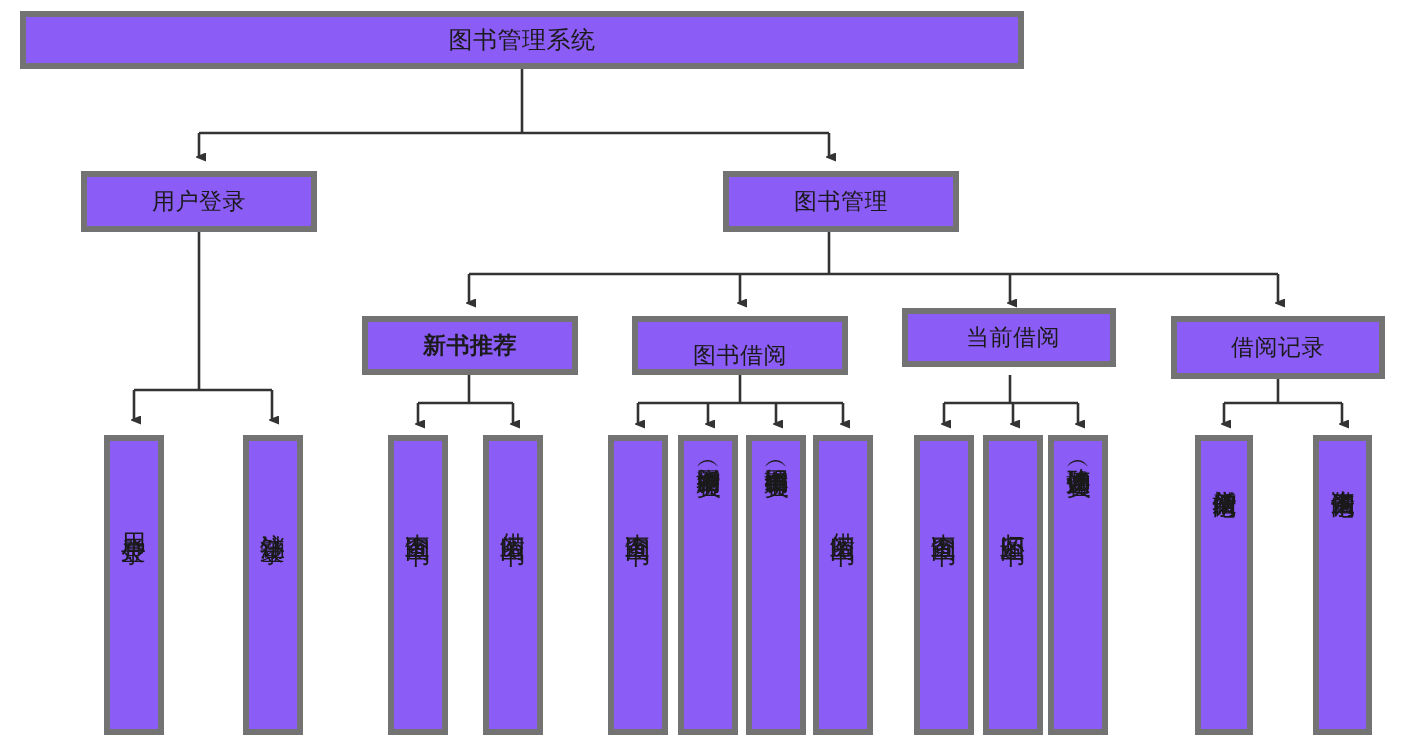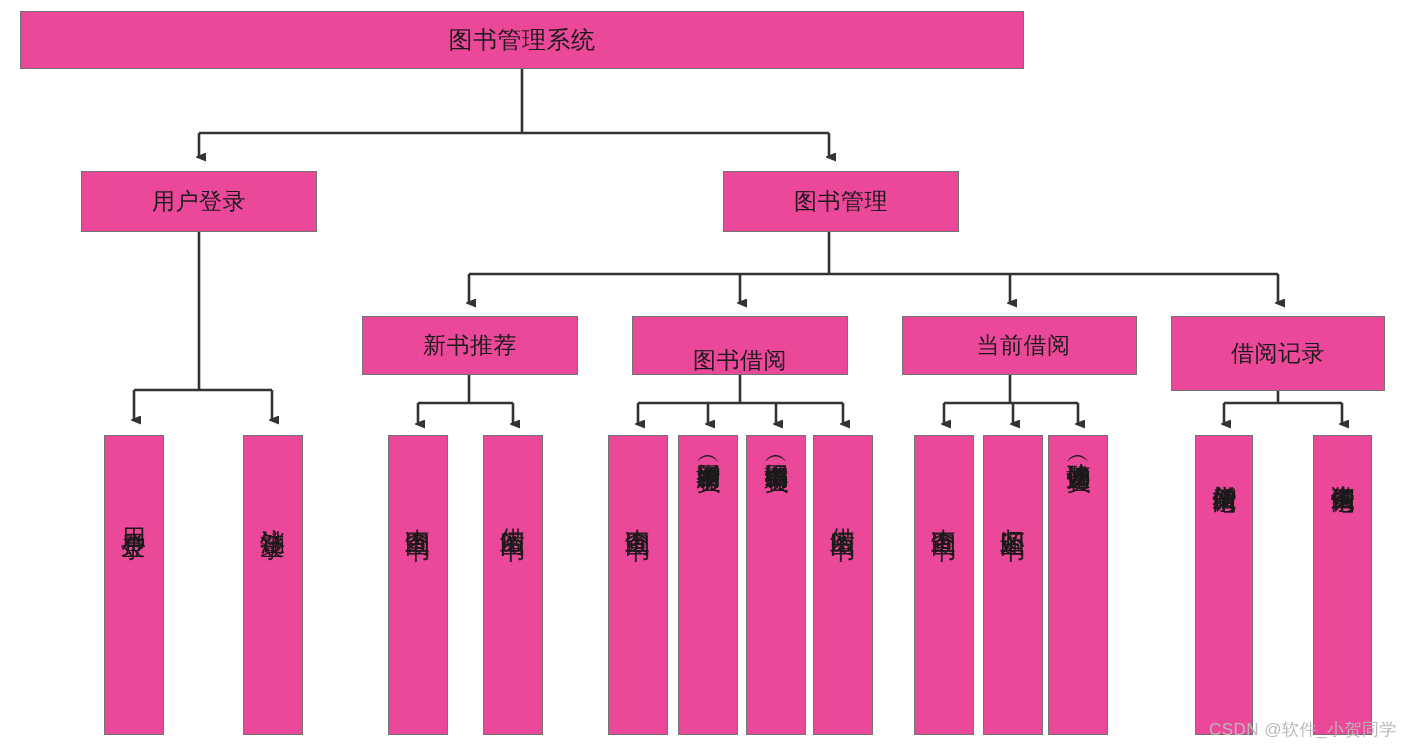--- a/index.html
+++ b/index.html
@@ -21,22 +21,22 @@
     position: absolute;
     left: 0;
     top: 0;
     width: 1405px;
     height: 747px;
     pointer-events: none;
   }
   .node {
     position: absolute;
     box-sizing: border-box;
-    background: #ec4899;
-    border: 1px solid #737373;
+    background: #8b5cf6;
+    border: 6px solid #737373;
     display: flex;
     align-items: center;
     justify-content: center;
     color: #1a1a1a;
   }
   .node-label {
     display: block;
     text-align: center;
     line-height: 1.18;
     letter-spacing: 0.5px;
@@ -135,30 +135,30 @@
     <span class="node-label">图书管理系统</span>
   </div>
 
   <div class="node h-node" style="left:81px; top:171px; width:236px; height:61px;">
     <span class="node-label">用户登录</span>
   </div>
   <div class="node h-node" style="left:711px; top:171px; width:236px; height:61px;margin-left:12px;">
     <span class="node-label">图书管理</span>
   </div>
 
-  <div class="node h-node" style="left:362px; top:316px; width:216px; height:59px;">
+  <div class="node h-node" style="left:362px; top:316px; width:216px; height:59px;font-weight:bold;">
     <span class="node-label">新书推荐</span>
   </div>
   <div class="node h-node" style="left:632px; top:316px; width:216px; height:59px;align-items:flex-end;">
     <span class="node-label">图书借阅</span>
   </div>
-  <div class="node h-node" style="left:902px; top:316px; width:235px; height:59px;padding-left:8px;">
+  <div class="node h-node" style="left:902px; top:308px; width:214px; height:59px;padding-left:8px;">
     <span class="node-label">当前借阅</span>
   </div>
-  <div class="node h-node" style="left:1171px; top:316px; width:214px; height:75px;">
+  <div class="node h-node" style="left:1171px; top:316px; width:214px; height:63px;">
     <span class="node-label">借阅记录</span>
   </div>
 
   <div class="node v-node" style="left:104px; top:435px; width:60px; height:300px; padding-top:72px;">
     <span class="node-label">用户登录</span>
   </div>
   <div class="node v-node" style="left:243px; top:435px; width:60px; height:300px; padding-top:72px;">
     <span class="node-label">注销登录</span>
   </div>
 
@@ -192,15 +192,14 @@
     <span class="node-label">确认归还（管理员）</span>
   </div>
 
   <div class="node v-node tall-text" style="left:1195px; top:435px; width:58px; height:300px; padding-top:30px;">
     <span class="node-label">新增借阅记录</span>
   </div>
   <div class="node v-node tall-text" style="left:1313px; top:435px; width:59px; height:300px; padding-top:30px;">
     <span class="node-label">查询借阅记录</span>
   </div>
 
-  <div class="watermark">CSDN @软件_小贺同学</div>
 
 </div>
 
 </body></html>

